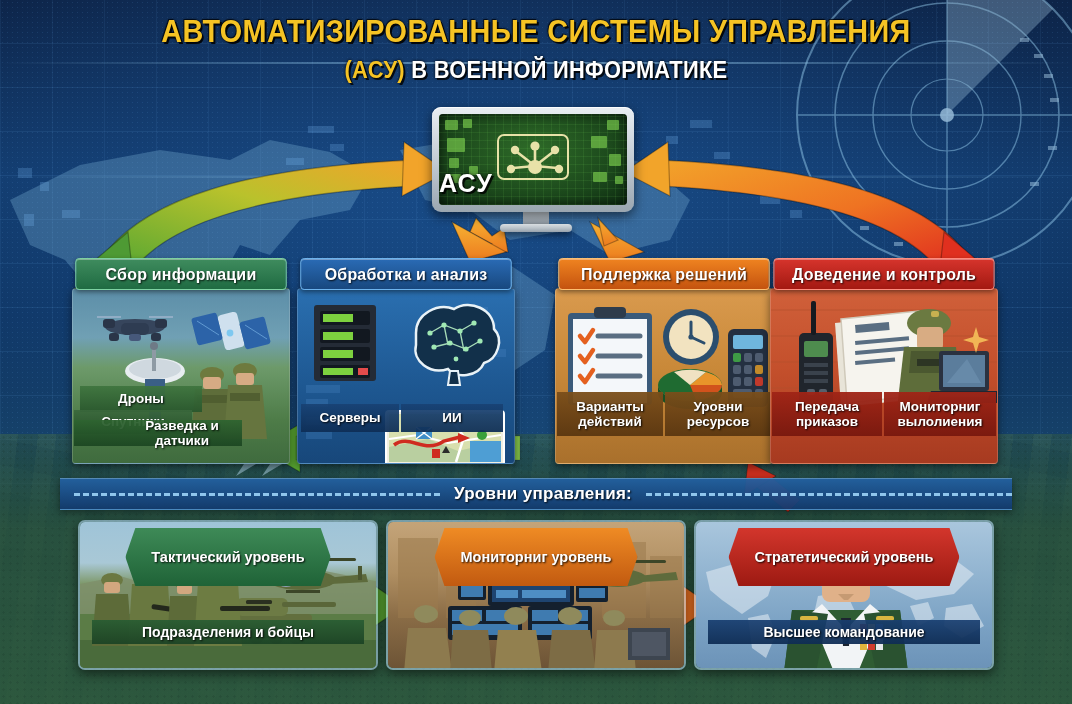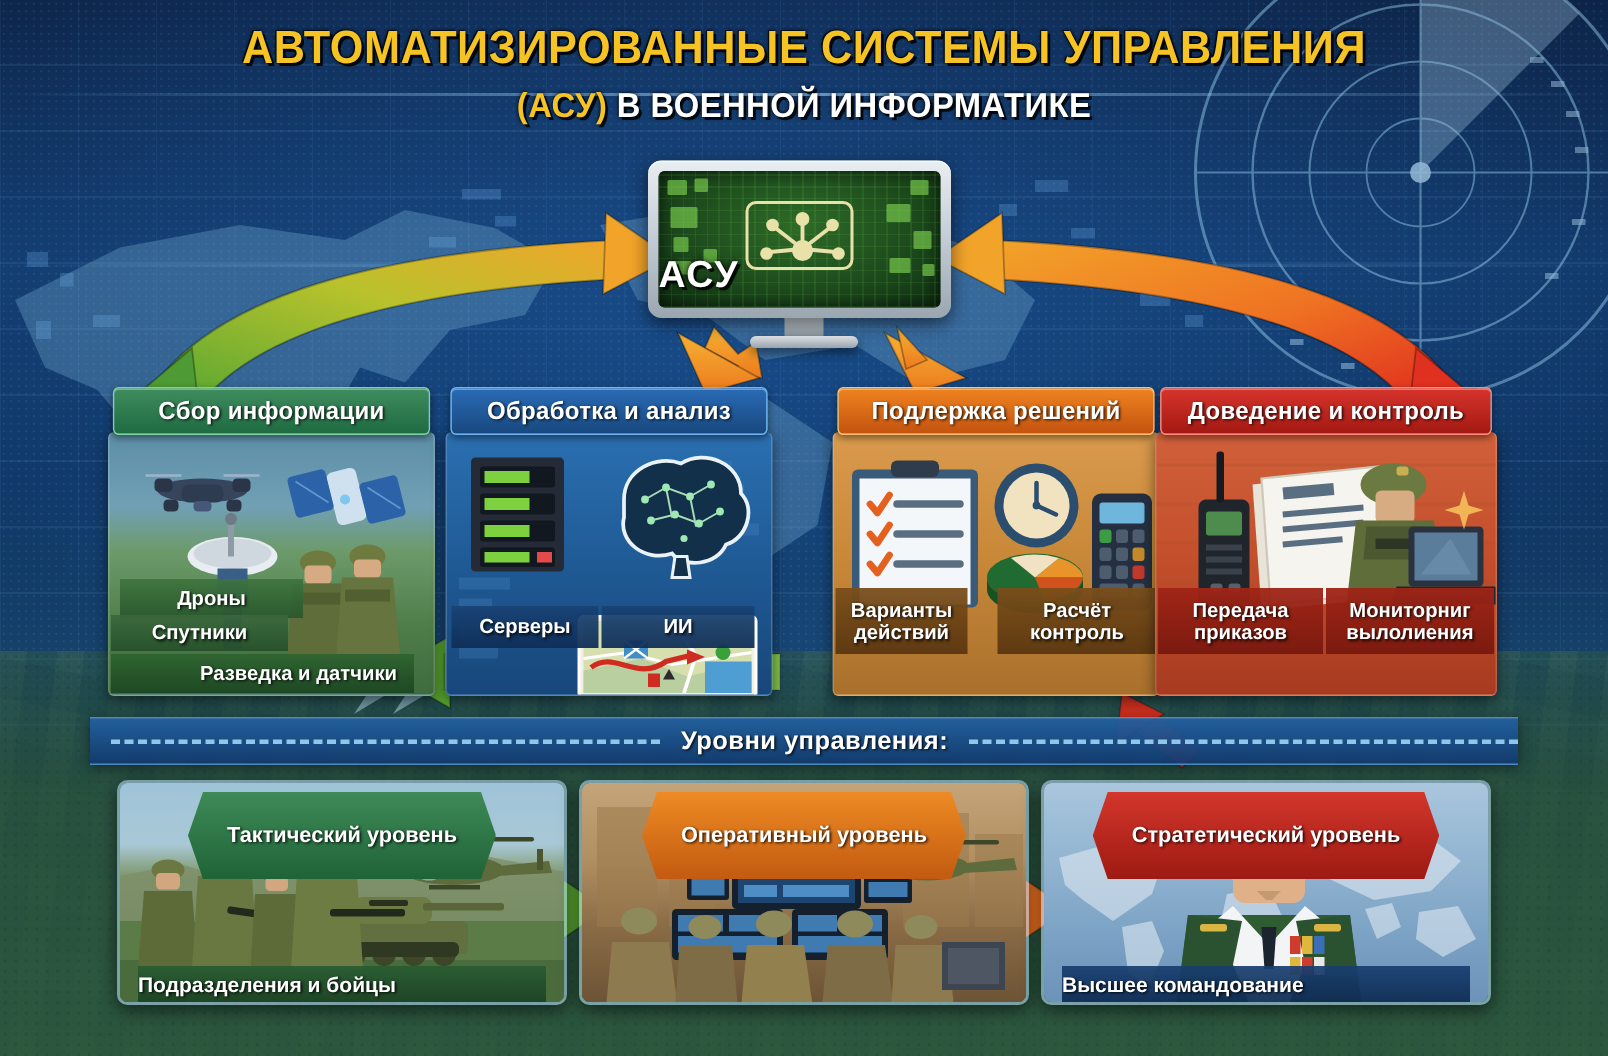--- a/index.html
+++ b/index.html
@@ -181,22 +181,22 @@
   }
   .level-img { position:absolute; inset:0; }
   .level-head {
     position: absolute; left: 50%; top: 6px; transform: translateX(-50%);
     padding: 21px 26px; font-size: 14.5px; font-weight: bold; color: #fff;
     text-shadow: 1px 1px 2px rgba(0,0,0,.9); white-space: nowrap; z-index: 4;
     clip-path: polygon(10px 0, calc(100% - 10px) 0, 100% 50%, calc(100% - 10px) 100%, 10px 100%, 0 50%);
     box-shadow: 0 2px 5px rgba(0,0,0,.5);
   }
   .level-foot {
-    position: absolute; left: 12px; right: 12px; bottom: 0; z-index: 4;
-    padding: 4px 0; font-size: 14px; font-weight: bold; color: #fff;
+    position: absolute; left: 12px; right: 12px; bottom: 24px; z-index: 4;
+    text-align: center; padding: 4px 0; font-size: 14px; font-weight: bold; color: #fff;
     text-shadow: 1px 1px 2px rgba(0,0,0,.95);
   }
   #lvl1 { left: 78px; }
   #lvl1 .level-head { background: linear-gradient(180deg,#3e8a57,#1f6337); }
   #lvl1 .level-foot { background: linear-gradient(180deg, rgba(40,92,50,.92), rgba(26,66,36,.92)); }
   #lvl1 .level-img { background:
       linear-gradient(180deg,#9fc4d8 0%, #a9c8d6 28%, #7f9a6d 42%, #5c7f4a 70%, #486b3d 100%); }
   #lvl2 { left: 386px; }
   #lvl2 .level-head { background: linear-gradient(180deg,#ef8b24,#c25a10); }
   #lvl2 .level-foot { background: linear-gradient(180deg, rgba(120,72,36,.92), rgba(86,48,22,.94)); }
@@ -440,21 +440,21 @@
               <rect x="163" y="84" width="18" height="12" rx="3" fill="#d6ab84"></rect>
               <path d="M155 96 L189 96 L194 150 L151 150 Z" fill="#66753f"></path>
               <rect x="157" y="104" width="30" height="8" fill="#4c5a2e" opacity=".8"></rect>
             </g>
           </g>
         </svg>
       </div>
       <div class="card-head">Сбор информации</div>
       <div class="lbl-bar" style="left:8px; top:128px; width:122px; height:26px; background:linear-gradient(180deg,rgba(62,116,62,.92),rgba(40,86,44,.92));">Дроны</div>
       <div class="lbl-bar" style="left:2px; top:152px; width:118px; height:24px; background:linear-gradient(180deg,rgba(58,104,60,.9),rgba(36,78,40,.9));">Спутники</div>
-      <div class="lbl-bar" style="left:2px; top:178px; width:202px; height:26px; background:linear-gradient(180deg,rgba(46,100,48,.94),rgba(28,70,34,.94));padding-left:48px;">Разведка и датчики</div>
+      <div class="lbl-bar" style="left:2px; top:162px; width:168px; height:26px; background:linear-gradient(180deg,rgba(46,100,48,.94),rgba(28,70,34,.94));padding-left:48px;">Разведка и датчики</div>
     </div>
 
     <div class="card" id="card2">
       <div class="card-body">
         <svg viewBox="0 0 218 176" width="218" height="176">
           <g fill="#4a86c4" opacity=".3">
             <rect x="8" y="96" width="34" height="8"></rect>
               <rect x="8" y="110" width="22" height="8"></rect>
             <rect x="8" y="128" width="40" height="8"></rect>
               <rect x="8" y="142" width="26" height="8"></rect>
@@ -575,22 +575,22 @@
               <rect x="177" y="88" width="8" height="9" rx="2" fill="#4e5c70"></rect>
               <rect x="188" y="88" width="8" height="9" rx="2" fill="#4e5c70"></rect>
               <rect x="199" y="88" width="8" height="9" rx="2" fill="#c0392b"></rect>
               <rect x="177" y="100" width="19" height="9" rx="2" fill="#4e5c70"></rect>
               <rect x="199" y="100" width="8" height="9" rx="2" fill="#4e5c70"></rect>
             </g>
           </g>
         </svg>
       </div>
       <div class="card-head">Подлержка решений</div>
-      <div class="lbl-bar" style="left:2px; top:134px; width:88px; height:44px; background:linear-gradient(180deg,rgba(122,78,26,.95),rgba(90,54,16,.95));">Варианты действий</div>
-      <div class="lbl-bar" style="left:110px; top:134px; width:106px; height:44px; background:linear-gradient(180deg,rgba(122,78,26,.95),rgba(90,54,16,.95));">Расчёт контроль</div>
+      <div class="lbl-bar" style="left:2px; top:134px; width:106px; height:44px; background:linear-gradient(180deg,rgba(122,78,26,.95),rgba(90,54,16,.95));">Варианты действий</div>
+      <div class="lbl-bar" style="left:110px; top:134px; width:106px; height:44px; background:linear-gradient(180deg,rgba(122,78,26,.95),rgba(90,54,16,.95));">Уровни ресурсов</div>
     </div>
 
     <div class="card" id="card4">
       <div class="card-body">
         <svg viewBox="0 0 228 176" width="228" height="176">
           <g fill="#b4502c" opacity=".35">
             <rect x="0" y="20" width="228" height="2"></rect>
               <rect x="0" y="46" width="228" height="2"></rect>
             <rect x="0" y="72" width="228" height="2"></rect>
               <rect x="0" y="98" width="228" height="2"></rect>
@@ -789,21 +789,21 @@
             </g>
             <g transform="translate(206,78)">
               <ellipse cx="20" cy="18" rx="11" ry="8" fill="#8f8a5c"></ellipse>
               <path d="M3 30 L38 30 L42 72 L0 72 Z" fill="#8d7a4e"></path>
             </g>
           </g>
           <rect x="240" y="106" width="42" height="32" fill="#3d4550"></rect>
           <rect x="244" y="110" width="34" height="24" fill="#4e5663"></rect>
         </svg>
       </div>
-      <div class="level-head">Оперативный уровень</div>
+      <div class="level-head">Мониторниг уровень</div>
     </div>
 
     <div class="level" id="lvl3">
       <div class="level-img">
         <svg viewBox="0 0 300 150" width="300" height="150">
           <g fill="#e6eef5" opacity=".55">
             <path d="M10 50 L52 38 L80 50 L72 74 L46 92 L26 78 L14 68 Z"></path>
             <path d="M52 96 L72 92 L80 112 L70 136 L56 126 Z"></path>
             <path d="M108 40 L140 34 L148 52 L130 66 L110 58 Z"></path>
             <path d="M122 74 L150 70 L162 96 L150 124 L128 112 L118 92 Z"></path>

